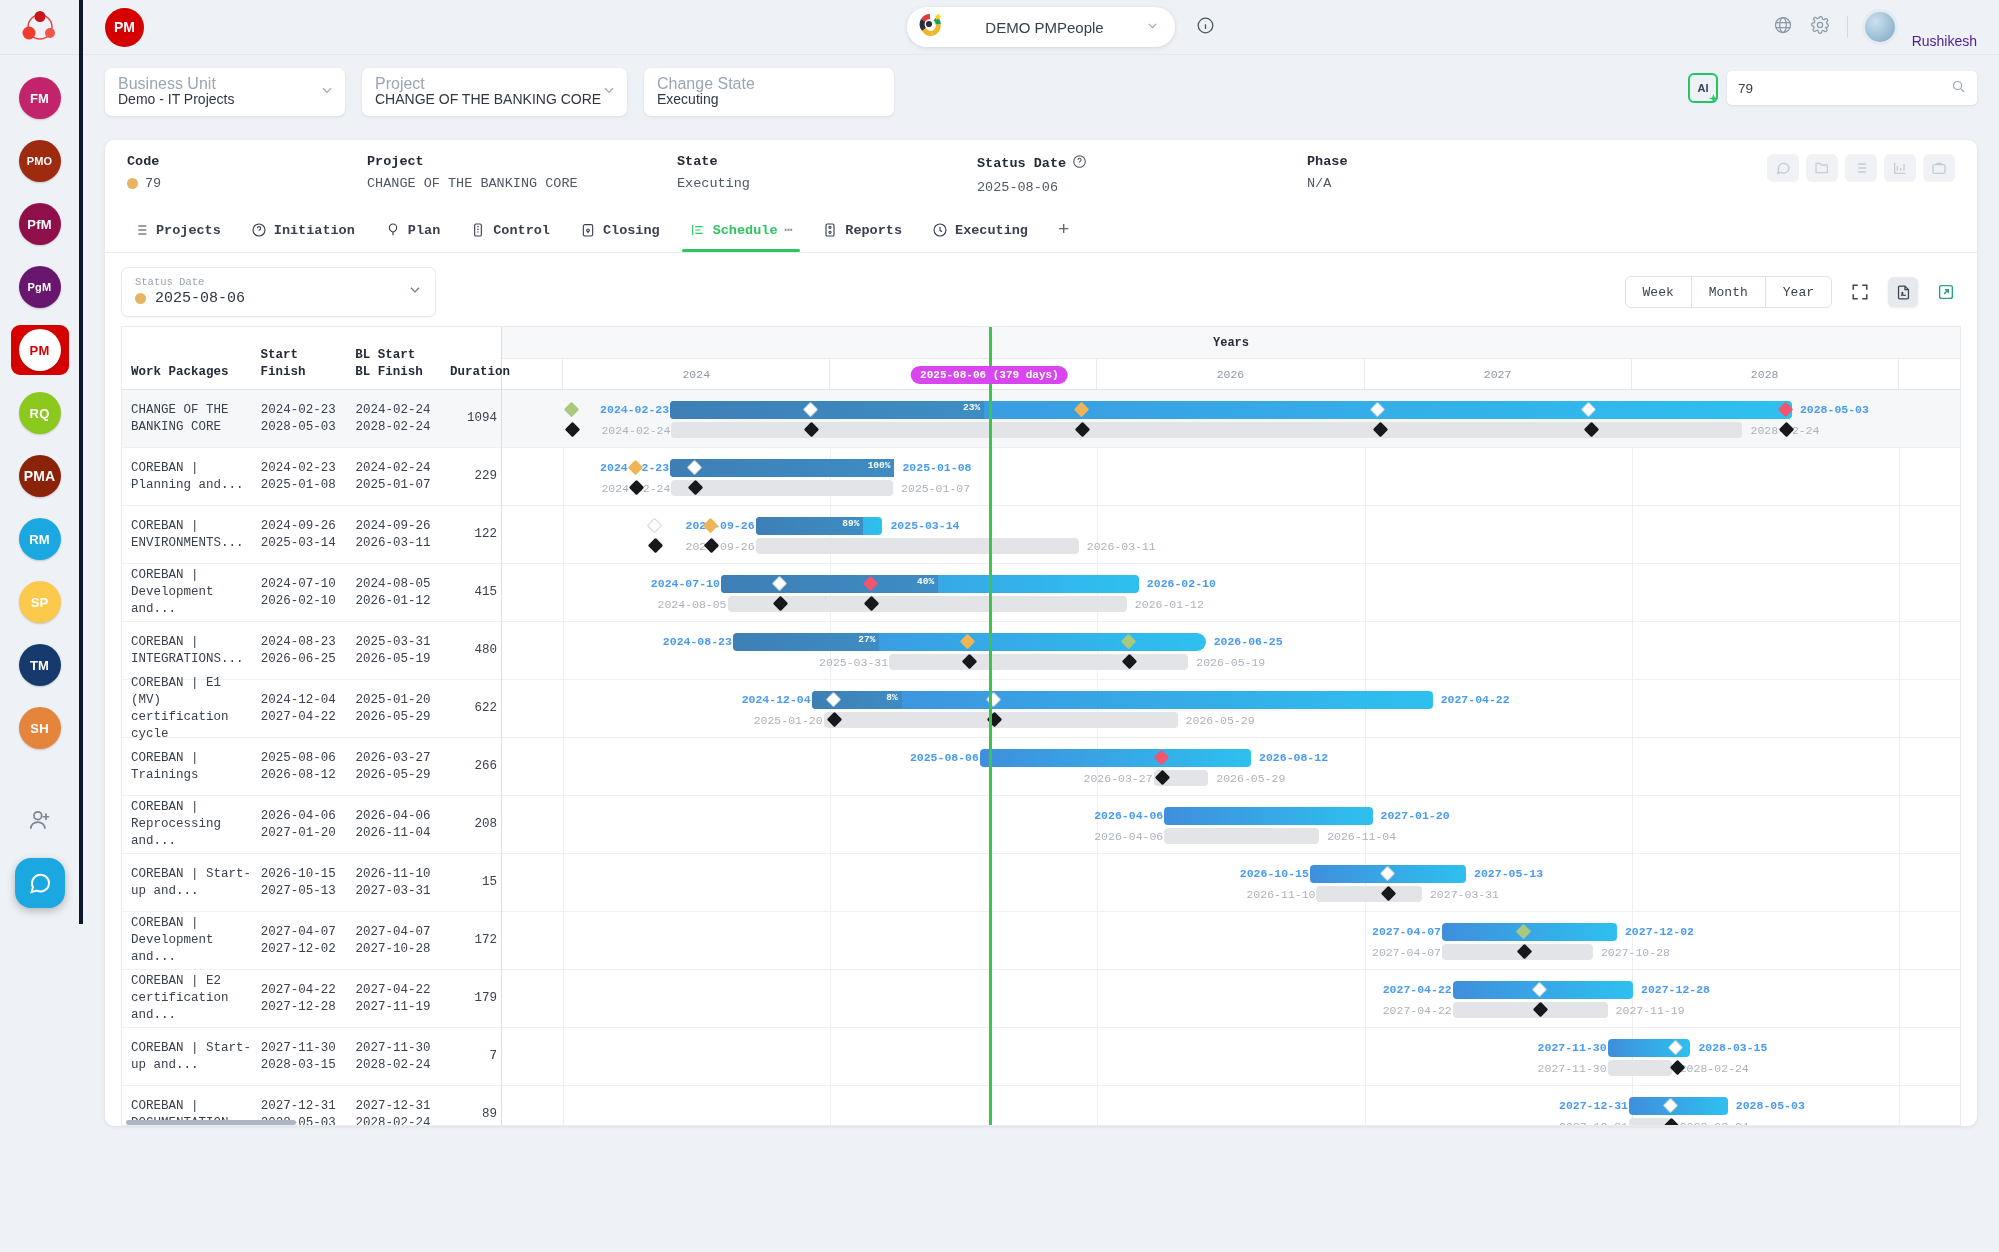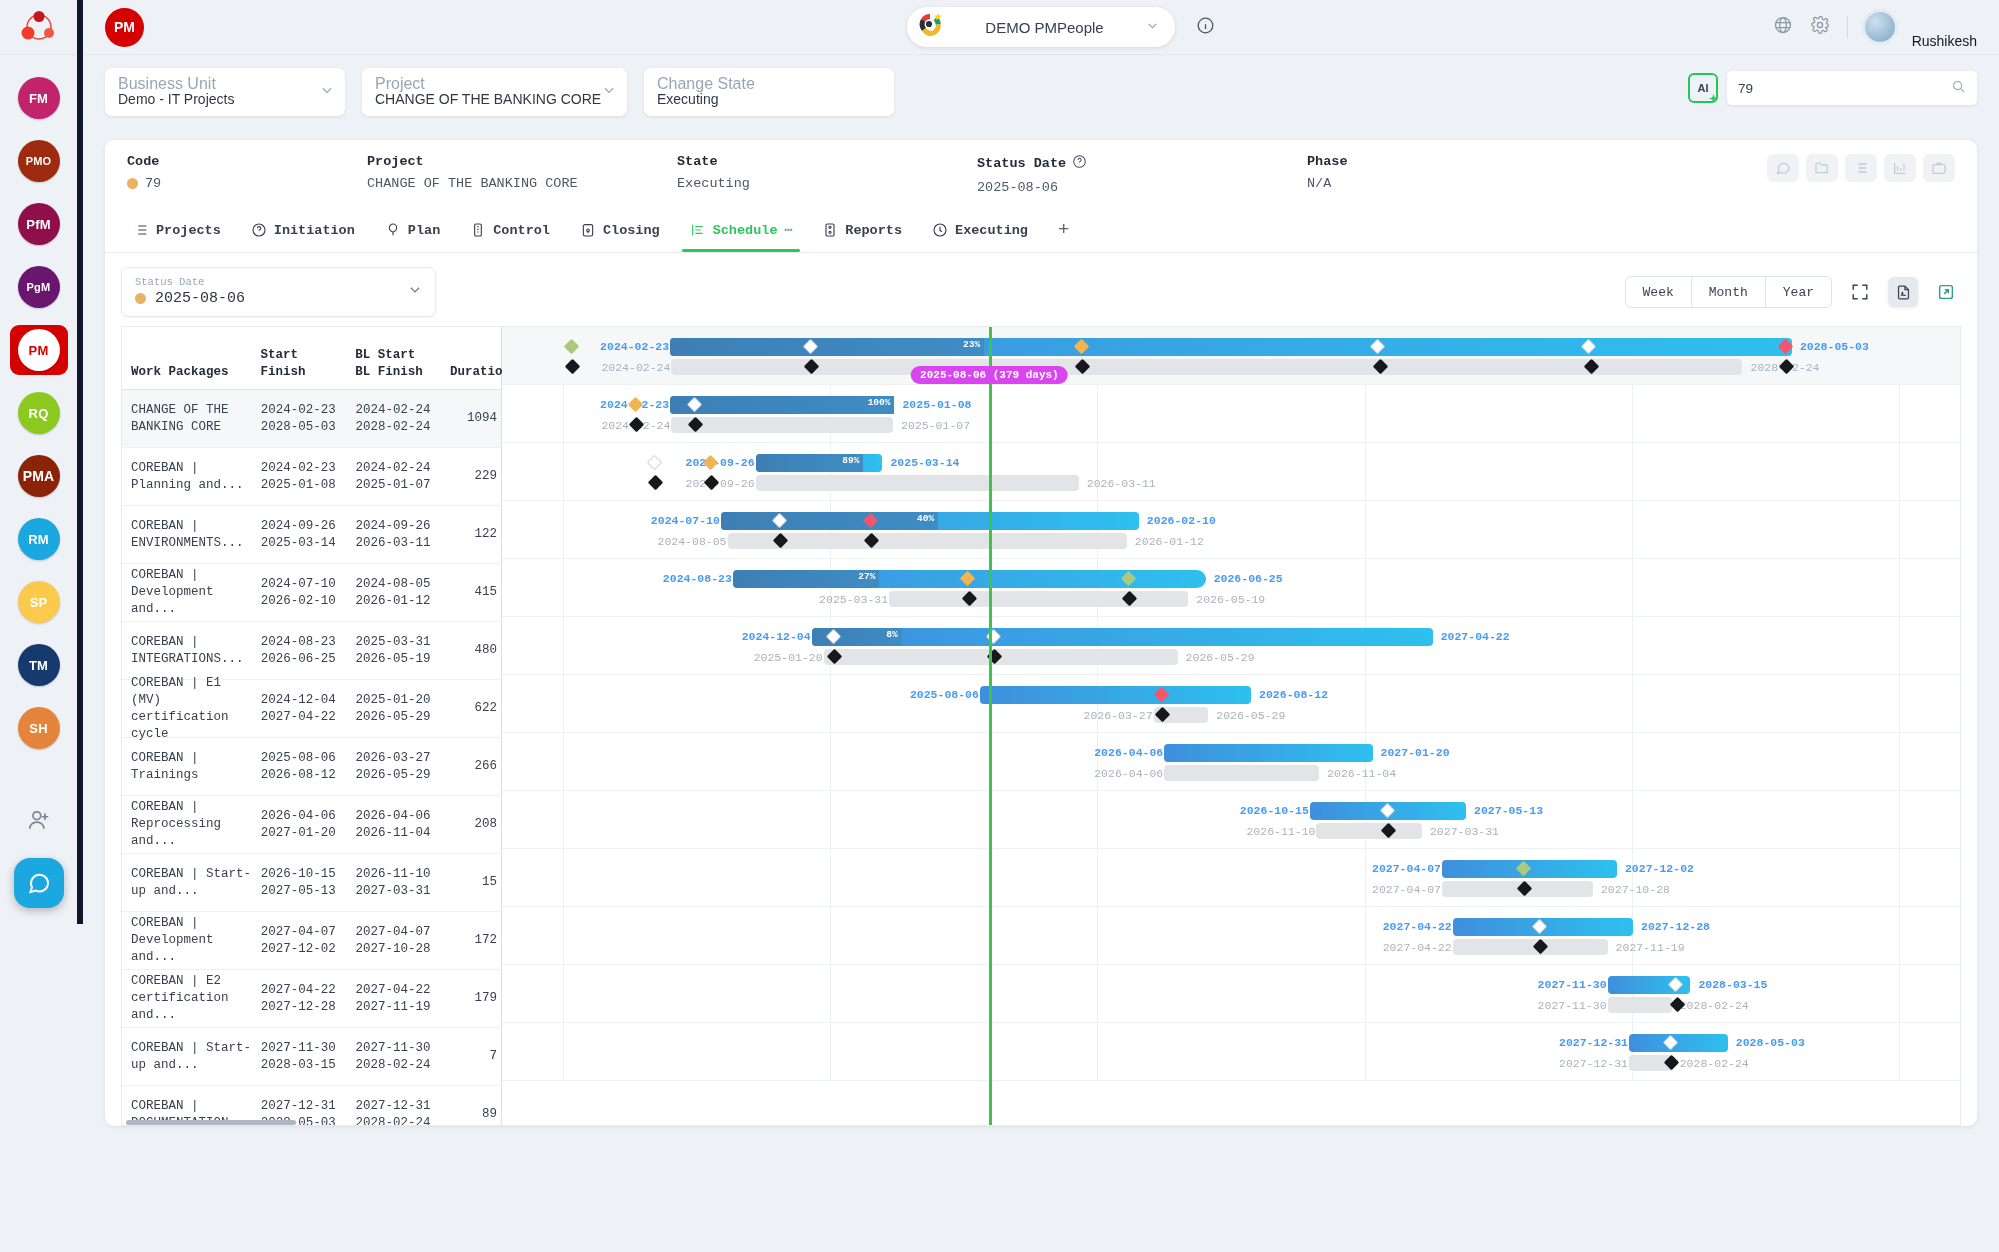--- a/index.html
+++ b/index.html
@@ -9,21 +9,21 @@
     background: #eef1f5;
     color: #2c3340;
     -webkit-font-smoothing: antialiased;
   }
 
   
   #app { display:flex; width:1999px; height:1252px; }
   .rail {
     width:83px; height:924px; background:#eef1f5;
     display:flex; flex-direction:column; align-items:center;
-    border-right:6px solid #0f172a; flex:0 0 83px; position:relative;
+    border-right:4px solid #0f172a; flex:0 0 83px; position:relative;
   }
   .rail-logo { height:55px; display:flex; align-items:center; justify-content:center; width:100%;
                border-bottom:1px solid #e1e6ec; }
   .rail-items { padding-top:18px; display:flex; flex-direction:column; gap:13px; align-items:center; }
   .role-chip {
     width:42px; height:42px; border-radius:50%;
     display:flex; align-items:center; justify-content:center;
     color:#fff; font-size:13px; font-weight:bold; letter-spacing:.2px;
     box-shadow:0 1px 2px rgba(0,0,0,.18);
   }
@@ -51,21 +51,21 @@
     display:flex; align-items:center; gap:10px;
     background:#fff; border-radius:22px; height:40px; padding:0 16px 0 10px;
     box-shadow:0 1px 4px rgba(40,50,70,.13); min-width:268px;
   }
   .org-name { font-size:15px; color:#36404e; flex:1; text-align:center; }
   .topbar-right { margin-left:auto; display:flex; align-items:center; gap:17px; color:#8a98a8; }
   .vsep { width:1px; height:22px; background:#d3dae2; }
   .avatar-img { width:30px; height:30px; border-radius:50%;
                 background:radial-gradient(circle at 35% 32%, #cfe0ee 0%, #9fc0d8 55%, #7fa7c4 100%);
                 box-shadow:0 0 0 3px #e4ebf2; }
-  .user-name { font-size:14px; color:#0f172a;margin-top:27px; }
+  .user-name { font-size:14px; color:#4c1d95;margin-top:27px; }
 
   .content { flex:1; background:#eef1f5; padding:13px 22px 0 22px; overflow:hidden; }
 
   
   .filters { display:flex; gap:17px; align-items:flex-start; }
   .sel {
     background:#fff; border-radius:7px; height:48px; padding:6px 13px;
     box-shadow:0 1px 3px rgba(40,50,70,.10); position:relative;
     display:flex; flex-direction:column; justify-content:center;
   }
@@ -605,20 +605,32 @@
                   <div class="gcell bl">2027-12-31<br>2028-02-24</div>
                   <div class="gcell du">89</div>
                 </div>
               </div>
             <div class="hscroll">
                 <i></i>
               </div>
           </div>
 
           <div class="gright">
+            <div class="ghead-r">
+              <div class="years-lab">Years</div>
+              <div class="yr-row" id="year-row">
+                  <div class="yr" style="width: 4.2%;"></div>
+                  <div class="yr" style="width: 18.32%;">2024</div>
+                  <div class="yr" style="width: 18.32%;">2025</div>
+                  <div class="yr" style="width: 18.32%;">2026</div>
+                  <div class="yr" style="width: 18.32%;">2027</div>
+                  <div class="yr" style="width: 18.32%;">2028</div>
+                  <div class="yr" style="width: 4.2%; border-right: 0px;"></div>
+                </div>
+            </div>
             <div class="grows" id="bar-rows">
               <div class="grid-lines" id="grid-lines">
                   <i style="left: 4.2%;"></i>
                   <i style="left: 22.52%;"></i>
                   <i style="left: 40.84%;"></i>
                   <i style="left: 59.16%;"></i>
                   <i style="left: 77.48%;"></i>
                   <i style="left: 95.8%;"></i>
                 </div>
             <div class="grow-r hl">

